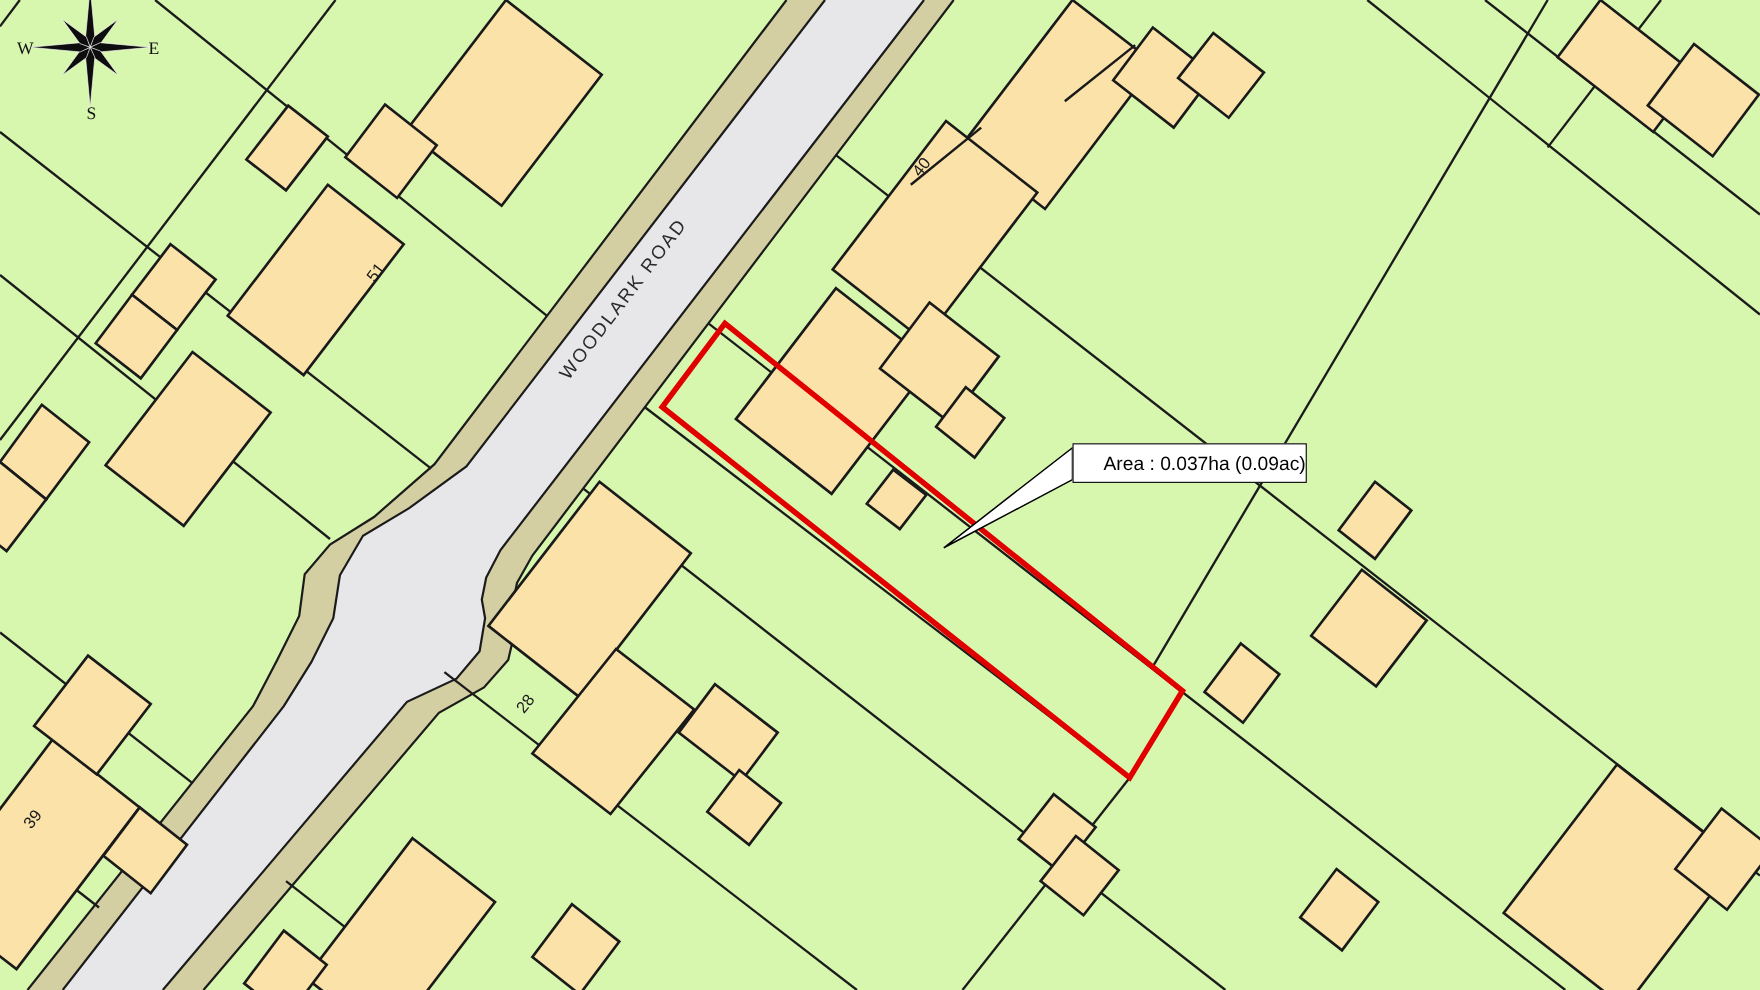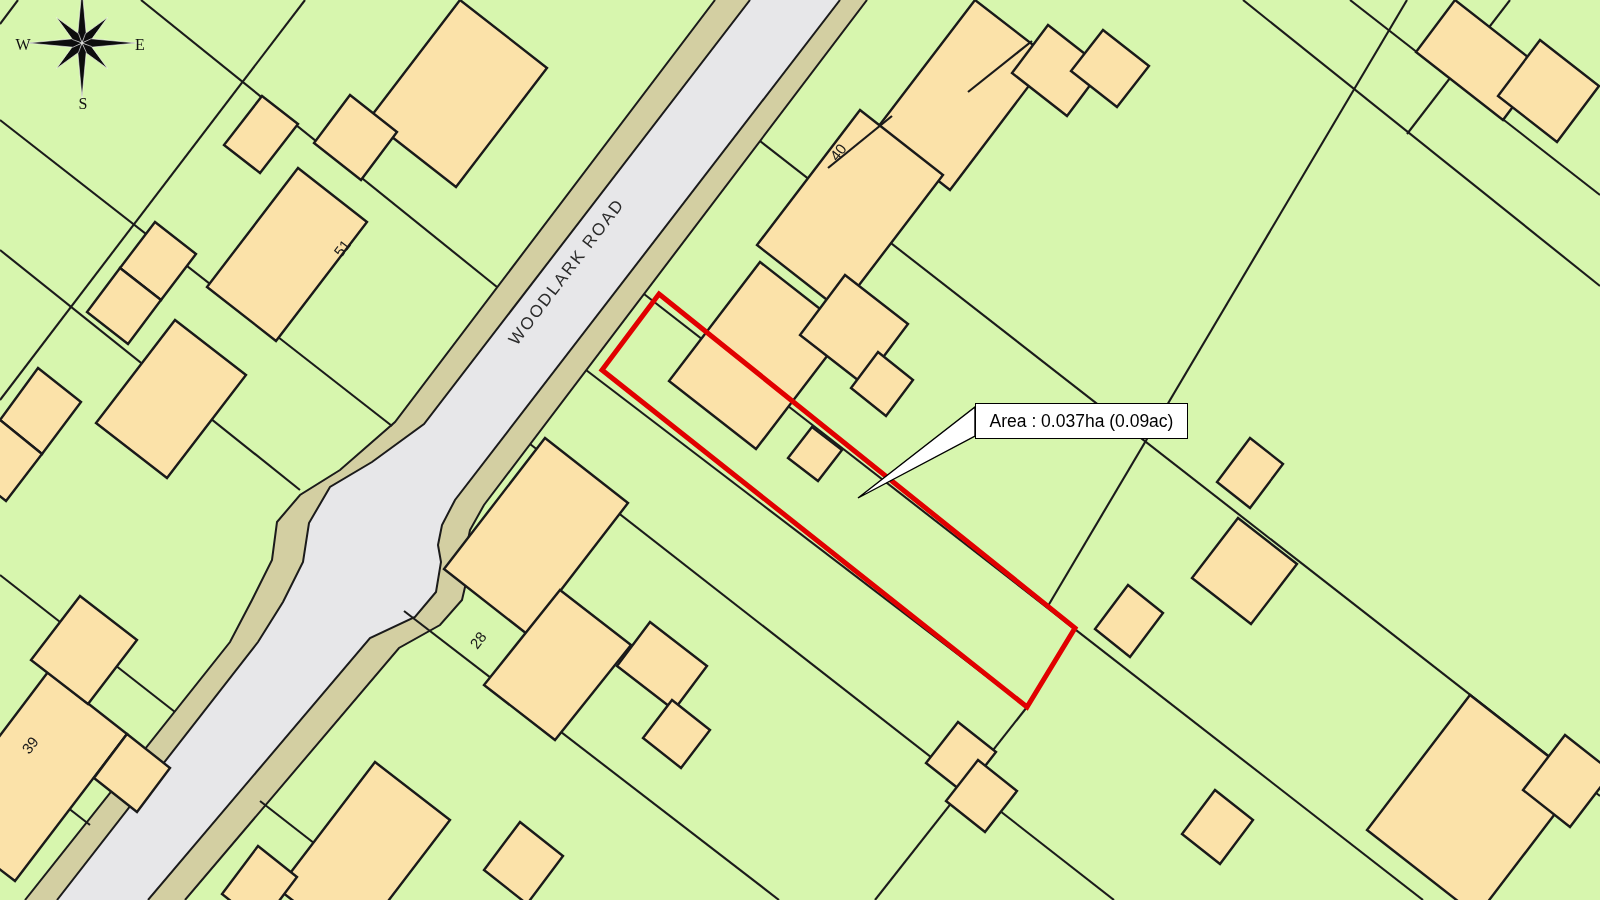--- a/index.html
+++ b/index.html
@@ -18,21 +18,21 @@
     transform:translate(-50%,-50%) rotate(-52.7deg);
     font-family:"Liberation Sans",sans-serif;
   }
   .compass-letter{
     position:absolute;font-size:16px;color:#111;
     transform:translate(-50%,-50%);
     font-family:"Liberation Serif",serif;
   }
   #area-box{
     position:absolute;background:#ffffff;border:1.6px solid #000;
-    display:flex;align-items:center;justify-content:center;
+    display:flex;align-items:center;justify-content:flex-end;
     font-size:17.5px;color:#000;white-space:nowrap;
     font-family:"Liberation Sans",sans-serif;
   }
 </style>
 </head>
 <body>
 
 <div id="map-canvas">
   <svg id="map-svg" width="1600" height="900" viewBox="0 0 1600 900">
     <g id="layer-bg">

